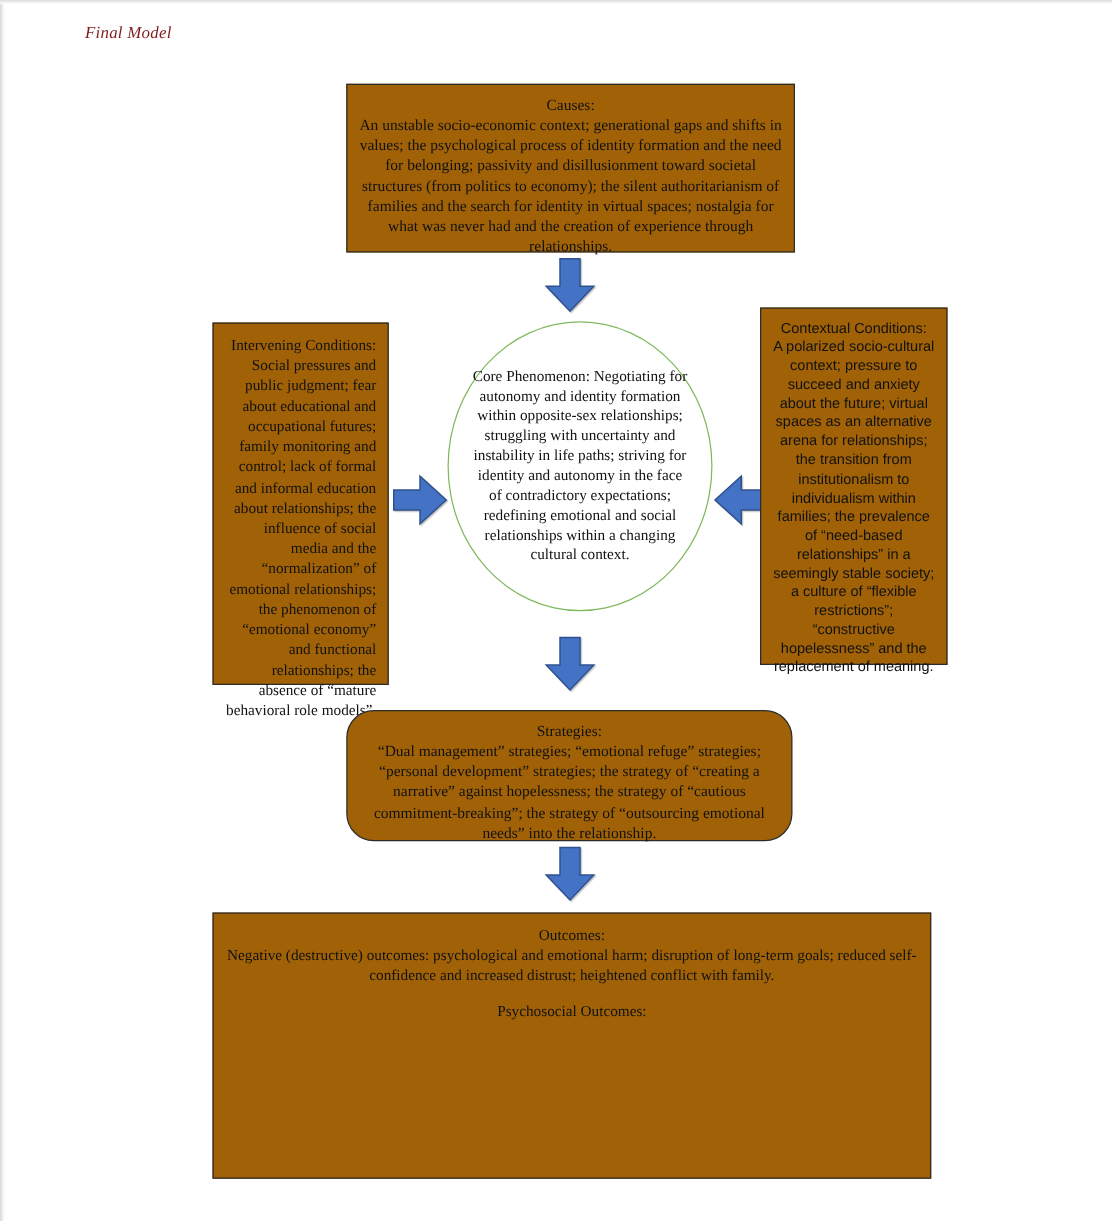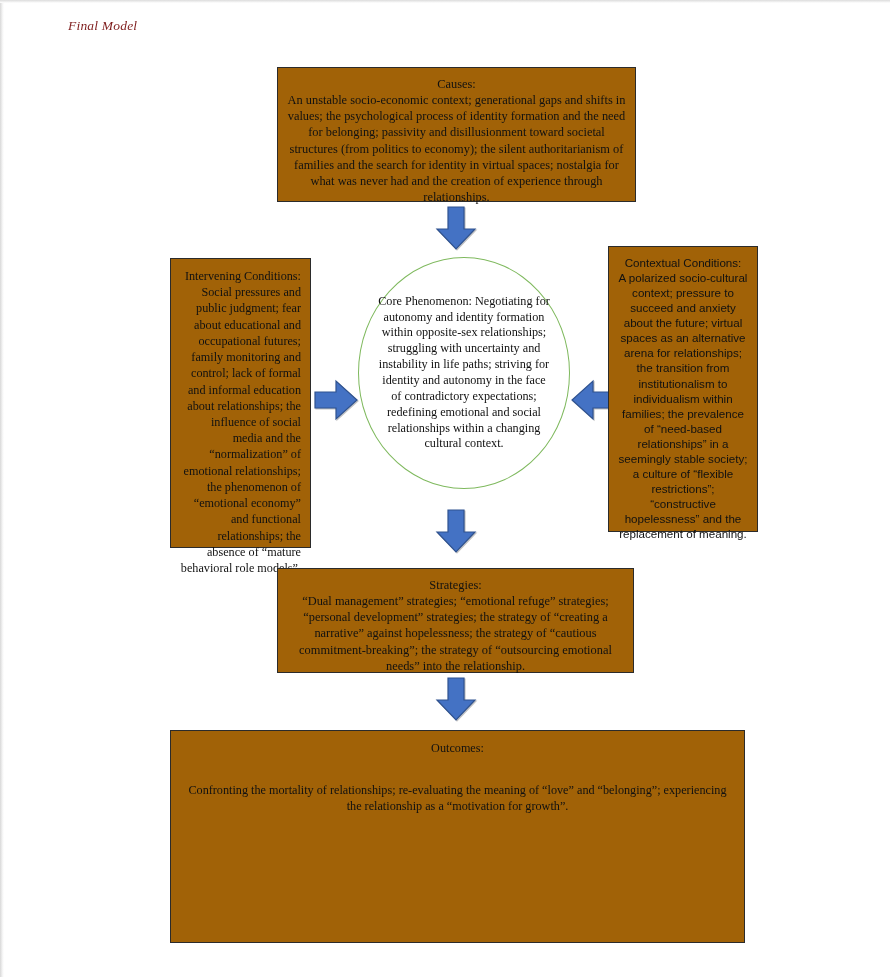--- a/index.html
+++ b/index.html
@@ -126,20 +126,21 @@
     font-family: Liberation Serif, serif;
   }
 
   
   #box-strategies {
     left: 277px;
     top: 568px;
     width: 357px;
     height: 105px;
     padding-top: 8px;
+    border-radius: 22px;
   }
 
   
   #box-outcomes {
     left: 170px;
     top: 730px;
     width: 575px;
     height: 213px;
     font-size: 12.2px;
     line-height: 1.32;
@@ -211,16 +212,17 @@
   <span class="node-heading">Strategies:</span>
   <span class="node-body">“Dual management” strategies; “emotional refuge” strategies; “personal development” strategies; the strategy of “creating a narrative” against hopelessness; the strategy of “cautious commitment-breaking”; the strategy of “outsourcing emotional needs” into the relationship.</span>
 </div>
 
 <svg class="arrow" id="arrow-strategies-to-outcomes" width="46" height="46" viewBox="0 0 46 46">
   <polygon points="15,2 31,2 31,24 42,24 23,44 4,24 15,24" fill="#4472C4" stroke="#2F528F" stroke-width="1.2"></polygon>
 </svg>
 
 <div class="node-box" id="box-outcomes">
   <span class="node-heading">Outcomes:</span>
+  <span class="node-body">Negative (destructive) outcomes: psychological and emotional harm; disruption of long-term goals; reduced self-confidence and increased distrust; heightened conflict with family.</span>
   <span class="group-gap"></span>
+  <span class="node-heading">Psychosocial Outcomes:</span>
   <span class="group-gap"></span>
-  <span class="node-body">Confronting the mortality of relationships; re-evaluating the meaning of “love” and “belonging”; experiencing the relationship as a “motivation for growth”.</span>
 </div>
 
 </body></html>

